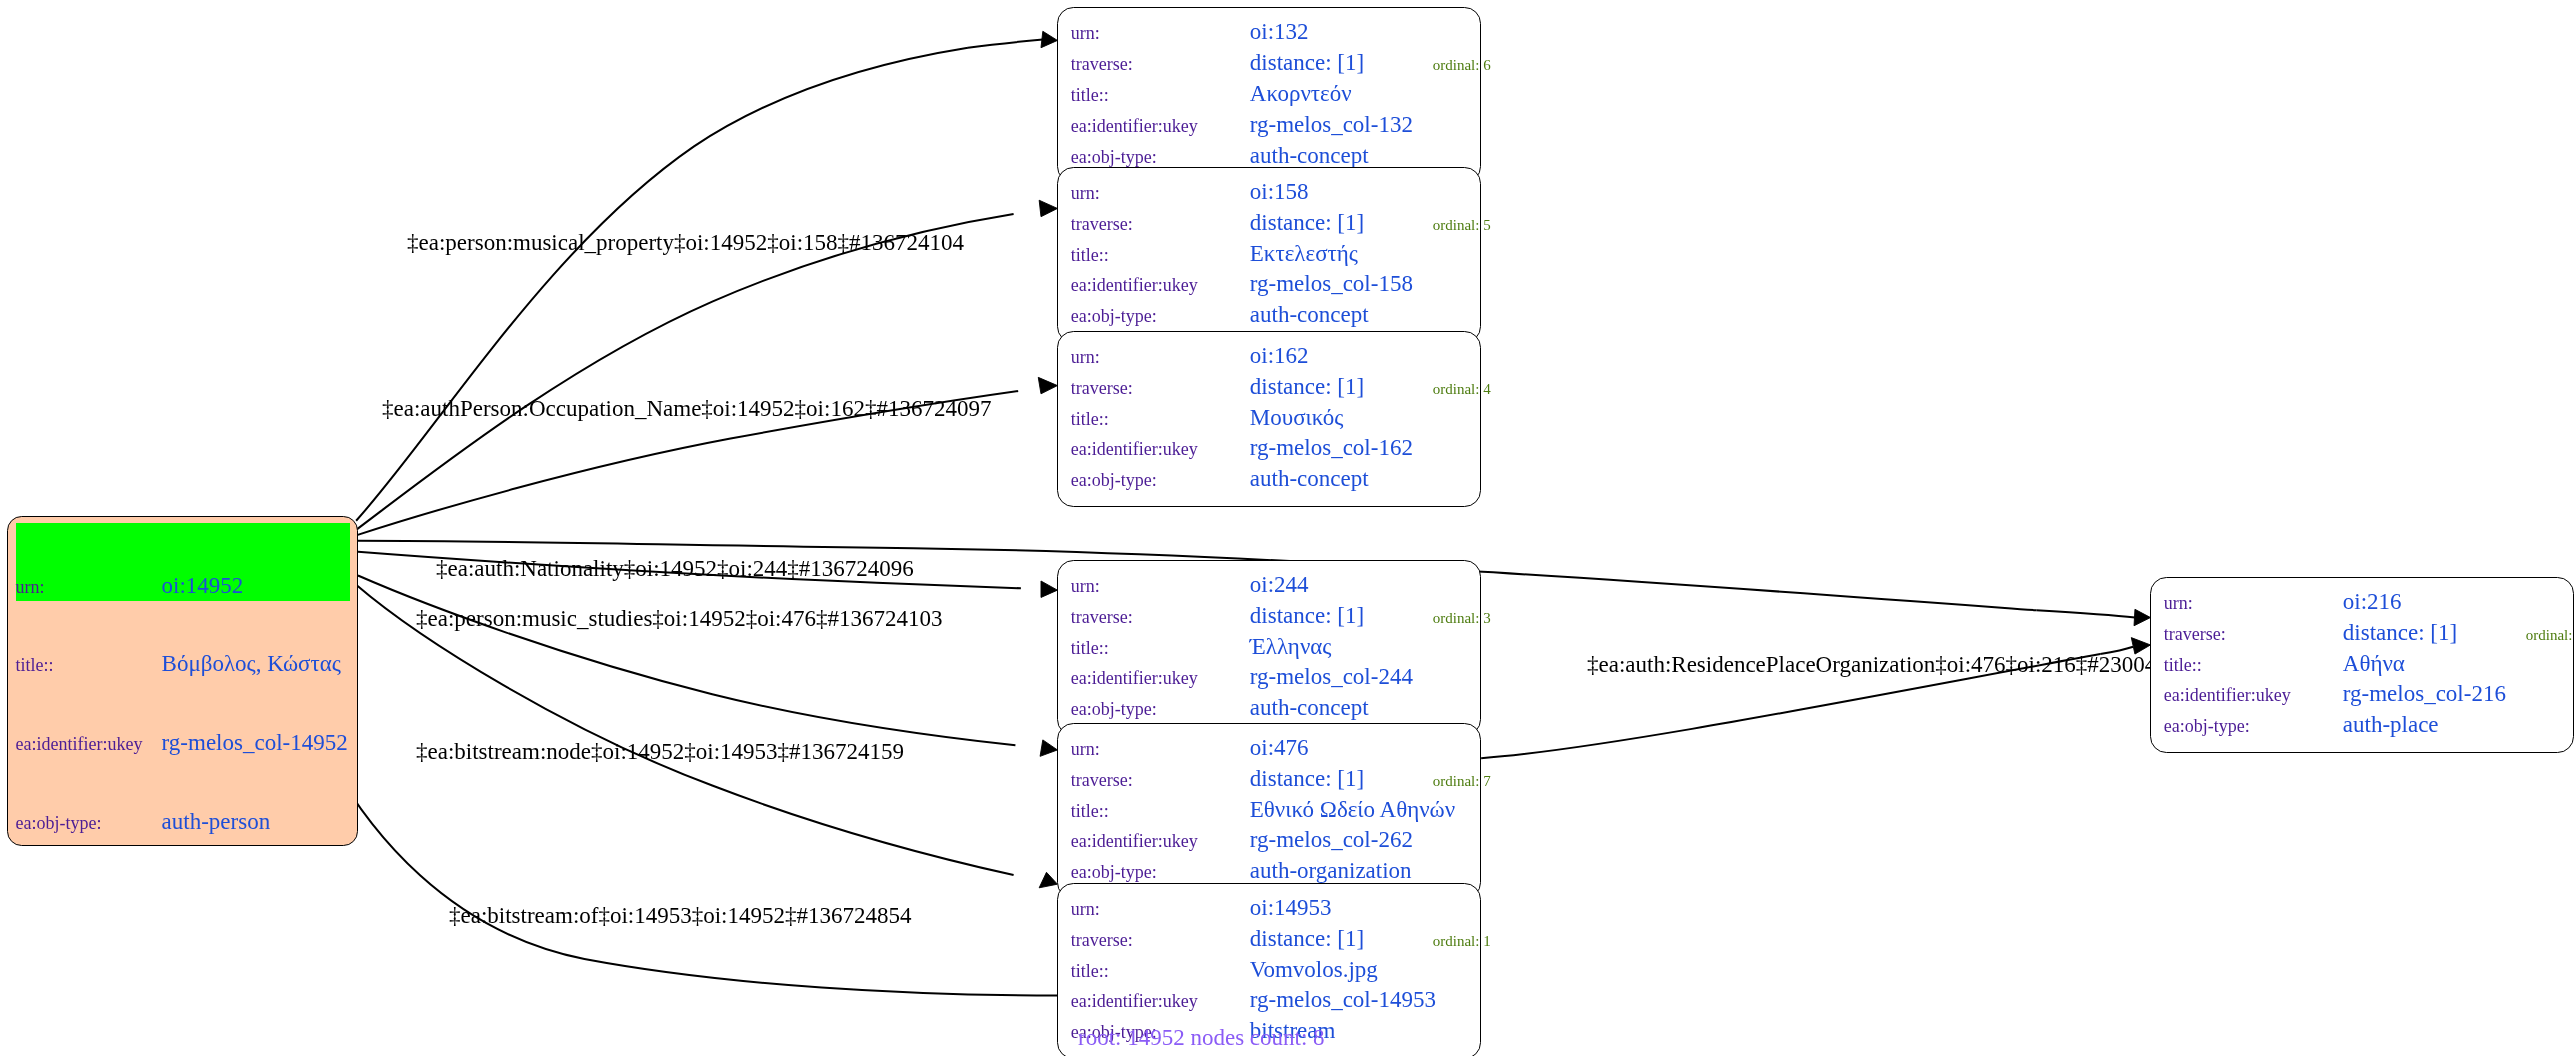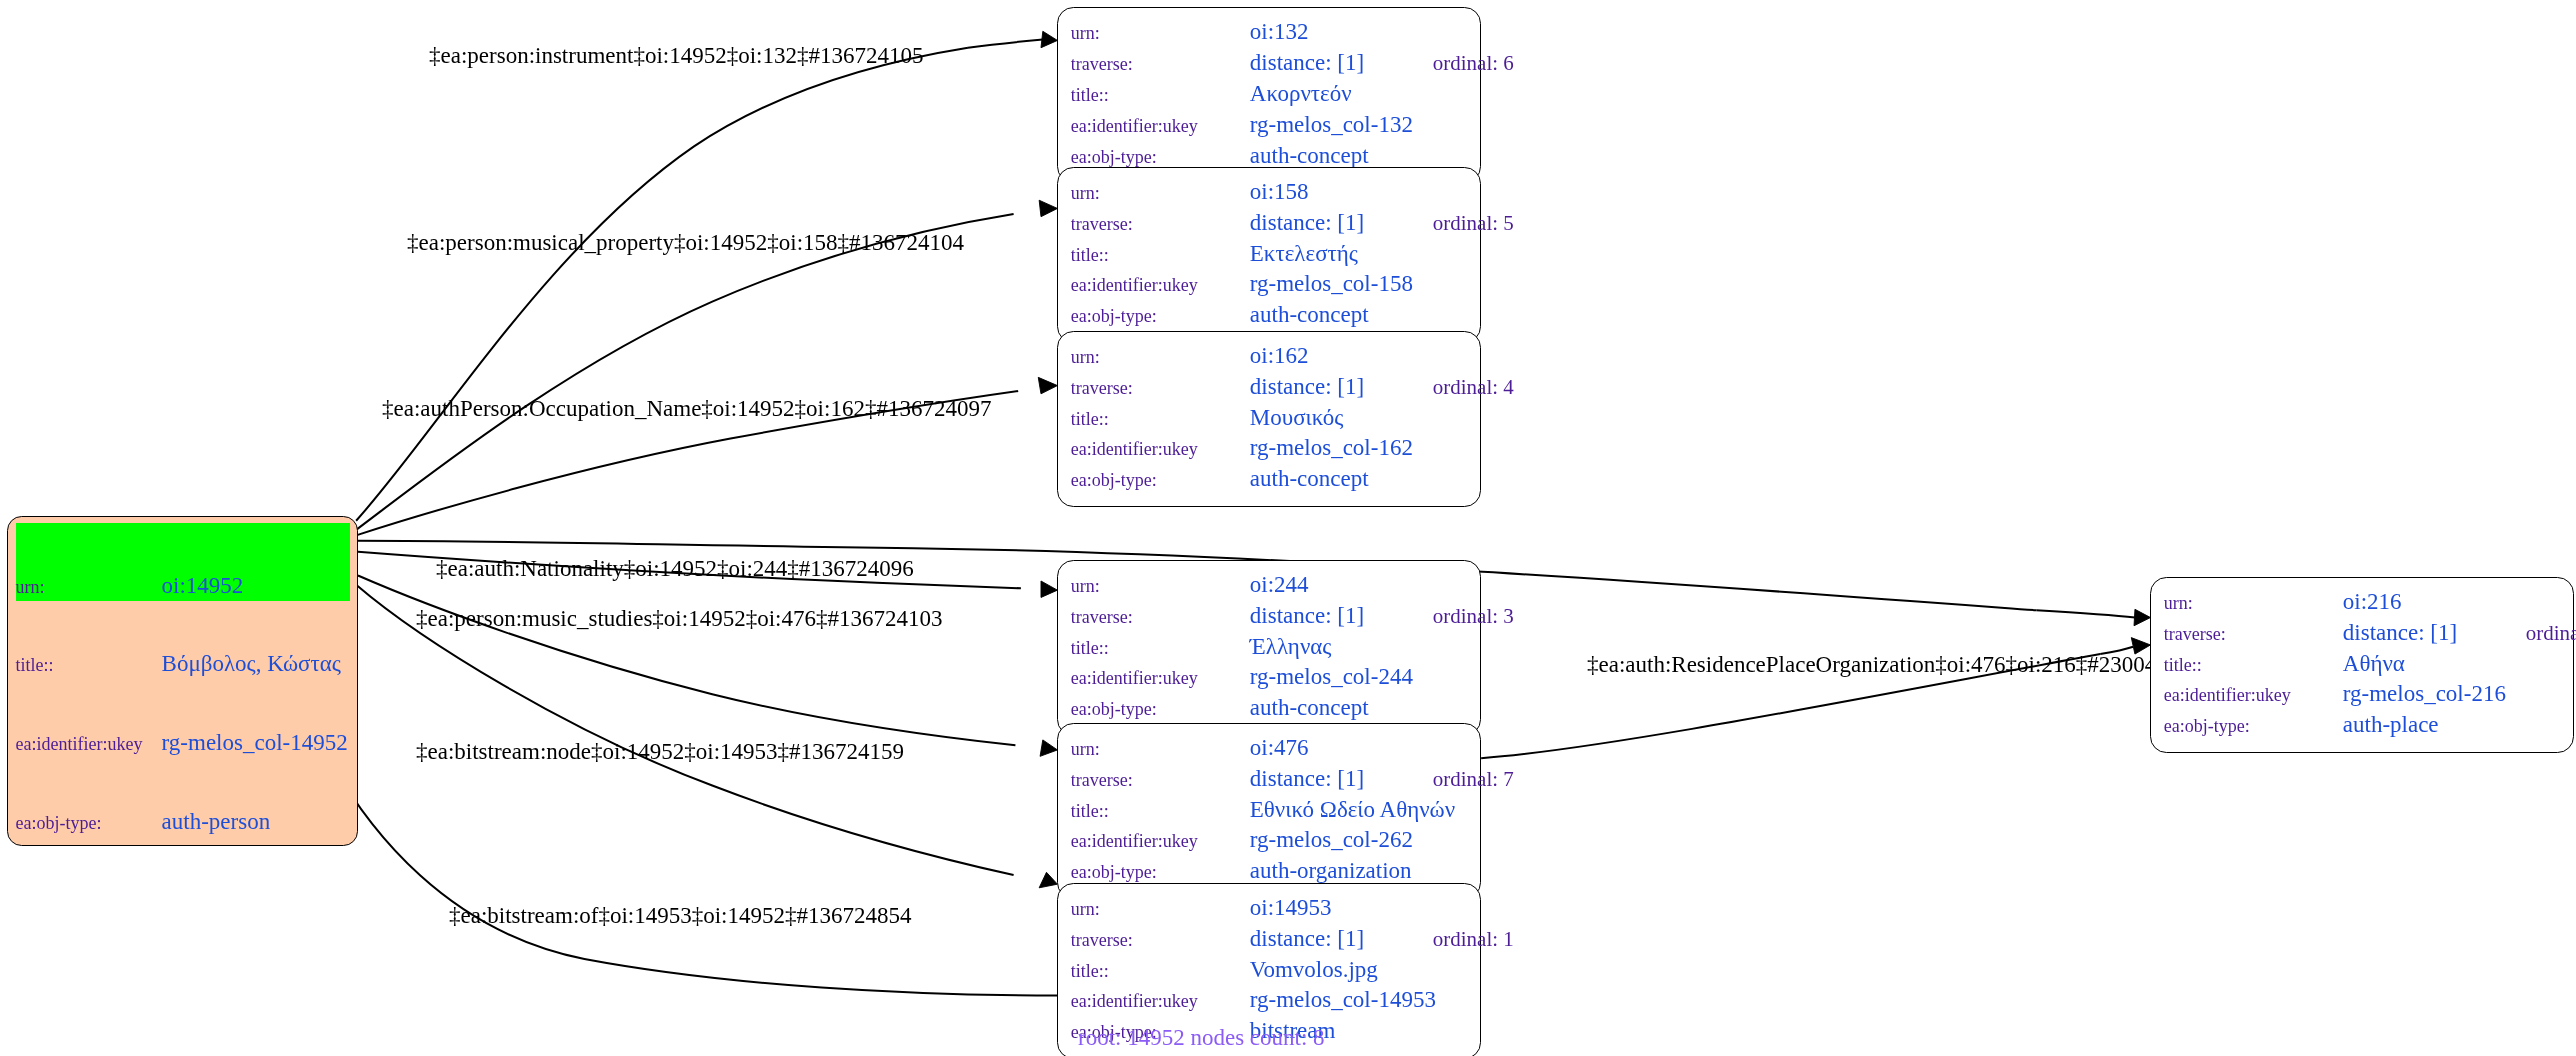--- a/index.html
+++ b/index.html
@@ -58,22 +58,22 @@
     font-size: 18px;
     color: #4c1d95;
     flex: 0 0 auto;
   }
   .v {
     font-size: 23px;
     color: #1d4ed8;
     flex: 0 0 auto;
   }
   .v2 {
-    font-size: 21px;
-    color: #4c1d95;
+    font-size: 15px;
+    color: #4d7c0f;
     flex: 0 0 auto;
   }
   
   .node .k { width: 179px; }
   .node .v { width: 183px; }
   .node.root .k { width: 146px; }
   .node.root .v { width: auto; margin-top: 48px; }
 
   .row.hl {
     background: #00ff00;
@@ -145,21 +145,20 @@
       <path d="M 390,640 C 460,700 620,800 780,860 900,906 1020,938 1110,958"></path>
       <polygon points="1158,968 1138,972 1146,955"></polygon>
     </g>
 
     <g>
       <path d="M 1158,1090 C 1000,1090 800,1080 640,1050 500,1022 400,920 340,790 310,725 296,690 286,660"></path>
       <polygon points="282,646 292,664 274,666"></polygon>
     </g>
   </svg>
 
-  <div class="edge-label" style="left:429px; top:44px;">‡ea:person:instrument‡oi:14952‡oi:132‡#136724105</div>
 
   <div class="edge-label" style="left:407px; top:231px;">‡ea:person:musical_property‡oi:14952‡oi:158‡#136724104</div>
 
   <div class="edge-label" style="left:382px; top:397px;">‡ea:authPerson:Occupation_Name‡oi:14952‡oi:162‡#136724097</div>
 
 
   <div class="edge-label" style="left:436px; top:557px;">‡ea:auth:Nationality‡oi:14952‡oi:244‡#136724096</div>
 
   <div class="edge-label" style="left:416px; top:607px;">‡ea:person:music_studies‡oi:14952‡oi:476‡#136724103</div>
 

